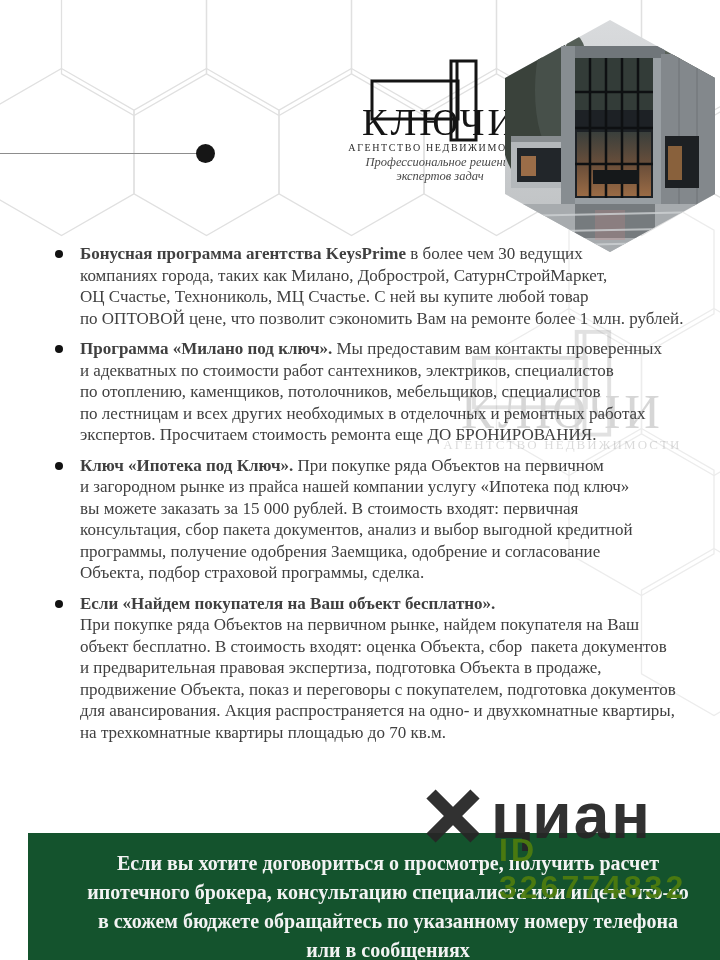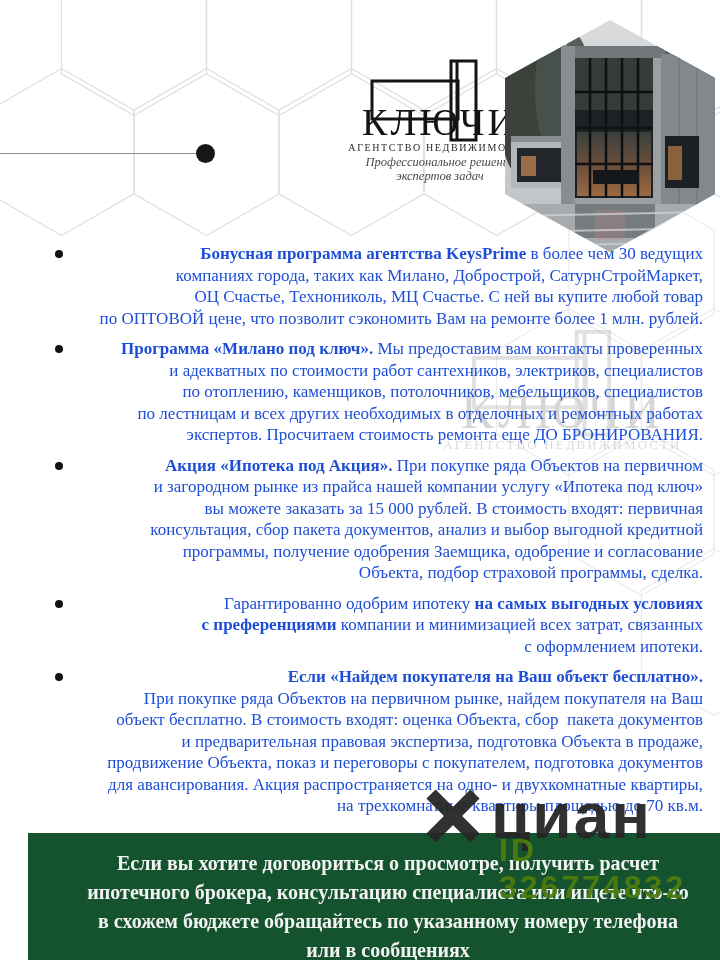--- a/index.html
+++ b/index.html
@@ -23,21 +23,21 @@
   .logo.watermark{left:448px;top:328px;opacity:0.17;transform:scale(1.3);transform-origin:top left;z-index:1;}
   
   .house{
     position:absolute;left:505px;top:20px;width:210px;height:232px;z-index:2;
     clip-path:polygon(50% 0,100% 25%,100% 75%,50% 100%,0 75%,0 25%);
   }
   
   .bullets{position:absolute;left:53px;top:243px;width:650px;margin:0;padding:0;list-style:none;z-index:2;}
   .bullet-item{position:relative;padding-left:27px;margin:0 0 9px 0;}
   .bullet-dot{position:absolute;left:2px;top:7px;width:8px;height:8px;border-radius:50%;background:#111;}
-  .bullet-text{white-space:pre;font-size:17px;line-height:21.5px;color:#1d4ed8;display:block;text-align:right;}
+  .bullet-text{white-space:pre;font-size:17px;line-height:21.5px;color:#404040;display:block;}
   .bullet-text .b{font-weight:bold;}
   
   .footer{position:absolute;left:0;top:833px;width:720px;height:127px;background:#14532d;z-index:3;margin-left:28px;}
   .footer-text{
     padding-top:16px;text-align:center;white-space:pre-line;
     font-size:20px;line-height:29px;font-weight:bold;color:#f3f3f3;
   }
   
   .cian{position:absolute;left:425px;top:788px;width:280px;height:90px;z-index:4;opacity:0.95;}
   .cian-row{display:flex;align-items:flex-end;}
@@ -180,32 +180,26 @@
     <li class="bullet-item">
       <span class="bullet-dot"></span>
       <span class="bullet-text"><span class="b">Программа «Милано под ключ».</span><span> Мы предоставим вам контакты проверенных
 и адекватных по стоимости работ сантехников, электриков, специалистов
 по отоплению, каменщиков, потолочников, мебельщиков, специалистов
 по лестницам и всех других необходимых в отделочных и ремонтных работах
 экспертов. Просчитаем стоимость ремонта еще ДО БРОНИРОВАНИЯ.</span></span>
     </li>
     <li class="bullet-item">
       <span class="bullet-dot"></span>
-      <span class="bullet-text"><span class="b">Акция «Ипотека под Акция».</span><span> При покупке ряда Объектов на первичном
+      <span class="bullet-text"><span class="b">Ключ «Ипотека под Ключ».</span><span> При покупке ряда Объектов на первичном
 и загородном рынке из прайса нашей компании услугу «Ипотека под ключ»
 вы можете заказать за 15 000 рублей. В стоимость входят: первичная
 консультация, сбор пакета документов, анализ и выбор выгодной кредитной
 программы, получение одобрения Заемщика, одобрение и согласование
 Объекта, подбор страховой программы, сделка.</span></span>
-    </li>
-    <li class="bullet-item">
-      <span class="bullet-dot"></span>
-      <span class="bullet-text"><span>Гарантированно одобрим ипотеку </span><span class="b">на самых выгодных условиях
-с преференциями</span><span> компании и минимизацией всех затрат, связанных
-с оформлением ипотеки.</span></span>
     </li>
     <li class="bullet-item">
       <span class="bullet-dot"></span>
       <span class="bullet-text"><span class="b">Если «Найдем покупателя на Ваш объект бесплатно».</span><span>
 При покупке ряда Объектов на первичном рынке, найдем покупателя на Ваш
 объект бесплатно. В стоимость входят: оценка Объекта, сбор  пакета документов
 и предварительная правовая экспертиза, подготовка Объекта в продаже,
 продвижение Объекта, показ и переговоры с покупателем, подготовка документов
 для авансирования. Акция распространяется на одно- и двухкомнатные квартиры,
 на трехкомнатные квартиры площадью до 70 кв.м.</span></span>

